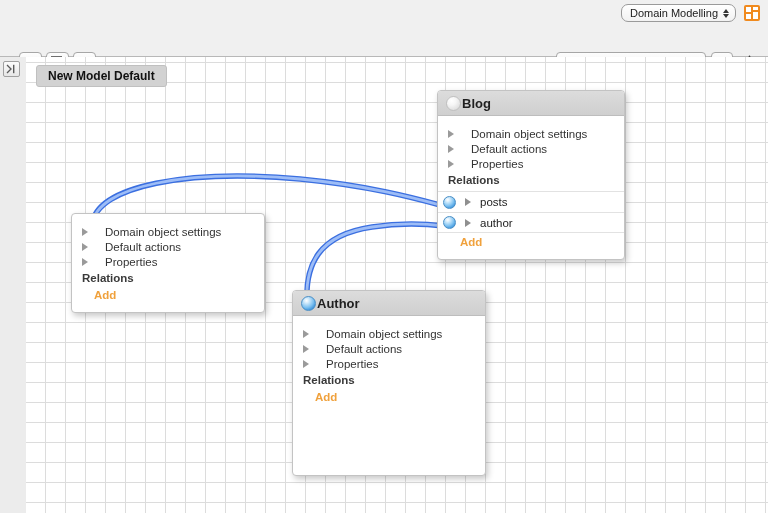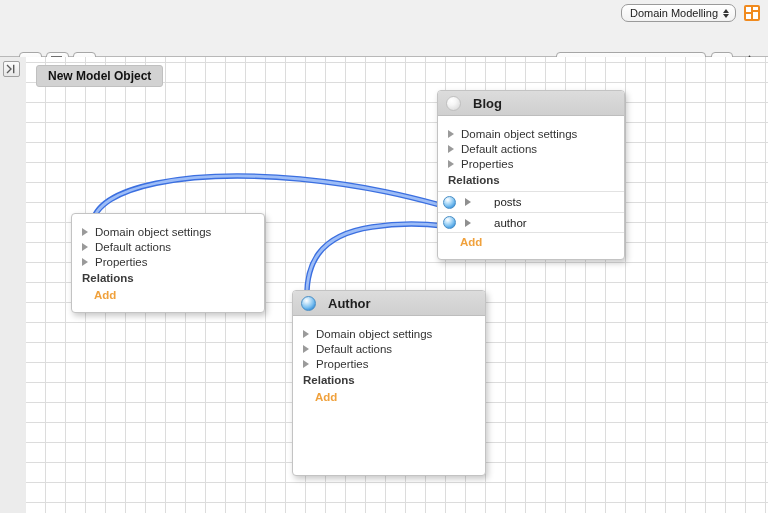--- a/index.html
+++ b/index.html
@@ -262,21 +262,21 @@
     display: flex;
     align-items: center;
     padding-left: 8px;
     box-sizing: border-box;
     cursor: default;
   }
   .node-title {
     font-size: 13px;
     font-weight: bold;
     color: #1f1f1f;
-    margin-left: 12px;
+    margin-left: 1px;
   }
   .dot {
     width: 15px; height: 15px;
     border-radius: 50%;
     flex: 0 0 auto;
   }
   .dot.blue {
     background:
       radial-gradient(circle at 35% 28%, #ffffff 0%, #d6ecfb 18%, #7cc0f0 55%, #3f95dd 78%, #2f7dc4 100%);
     border: 1px solid #4a8fc6;
@@ -287,21 +287,21 @@
       radial-gradient(circle at 35% 28%, #ffffff 0%, #f6f6f6 35%, #e2e2e2 72%, #cdcdcd 100%);
     border: 1px solid #c0c0c0;
     box-sizing: border-box;
   }
   .node-body {
     padding: 10px 0 8px 0;
   }
   .section-row {
     display: flex;
     align-items: center;
-    gap: 7px;
+    gap: 17px;
     padding: 0 10px;
     height: 15px;
     font-size: 11.5px;
     color: #333;
     cursor: default;
   }
   .tri {
     width: 0; height: 0;
     border-top: 4px solid transparent;
     border-bottom: 4px solid transparent;
@@ -349,21 +349,21 @@
     flex: 0 0 auto;
     margin-left: -1px;
   }
   .rel-tri {
     width: 0; height: 0;
     border-top: 4px solid transparent;
     border-bottom: 4px solid transparent;
     border-left: 6px solid #8f8f8f;
     flex: 0 0 auto;
   }
-  .rel-name { margin-left: 14px; }
+  .rel-name { margin-left: 0; }
 </style>
 </head>
 <body>
 
 <div class="topbar">
 
   <div class="topbar-row1">
     <div class="perspective-select">
       <span class="label">Domain Modelling</span>
       <span class="stepper-icon">
@@ -441,21 +441,21 @@
   <div class="grid"></div>
 
   <div class="panel-handle">
     <svg width="11" height="10" viewBox="0 0 11 10">
       <path d="M1 1 L5 5 L1 9" fill="none" stroke="#5a5a5a" stroke-width="1.3"></path>
       <rect x="7" y="0.8" width="1.4" height="8.4" fill="#5a5a5a"></rect>
     </svg>
   </div>
 
   <div class="new-model-btn">
-    <span>New Model Object</span>
+    <span>New Model Default</span>
   </div>
 
   <svg class="edges">
 
     <g>
       <path d="M92,168 C96,128 190,112 300,122 C372,129 418,142 444,149" fill="none" stroke="#3b6fe0" stroke-width="5.5" stroke-linecap="round"></path>
       <path d="M92,168 C96,128 190,112 300,122 C372,129 418,142 444,149" fill="none" stroke="#9dbdf7" stroke-width="2.8" stroke-linecap="round"></path>
     </g>
 
     <g>

